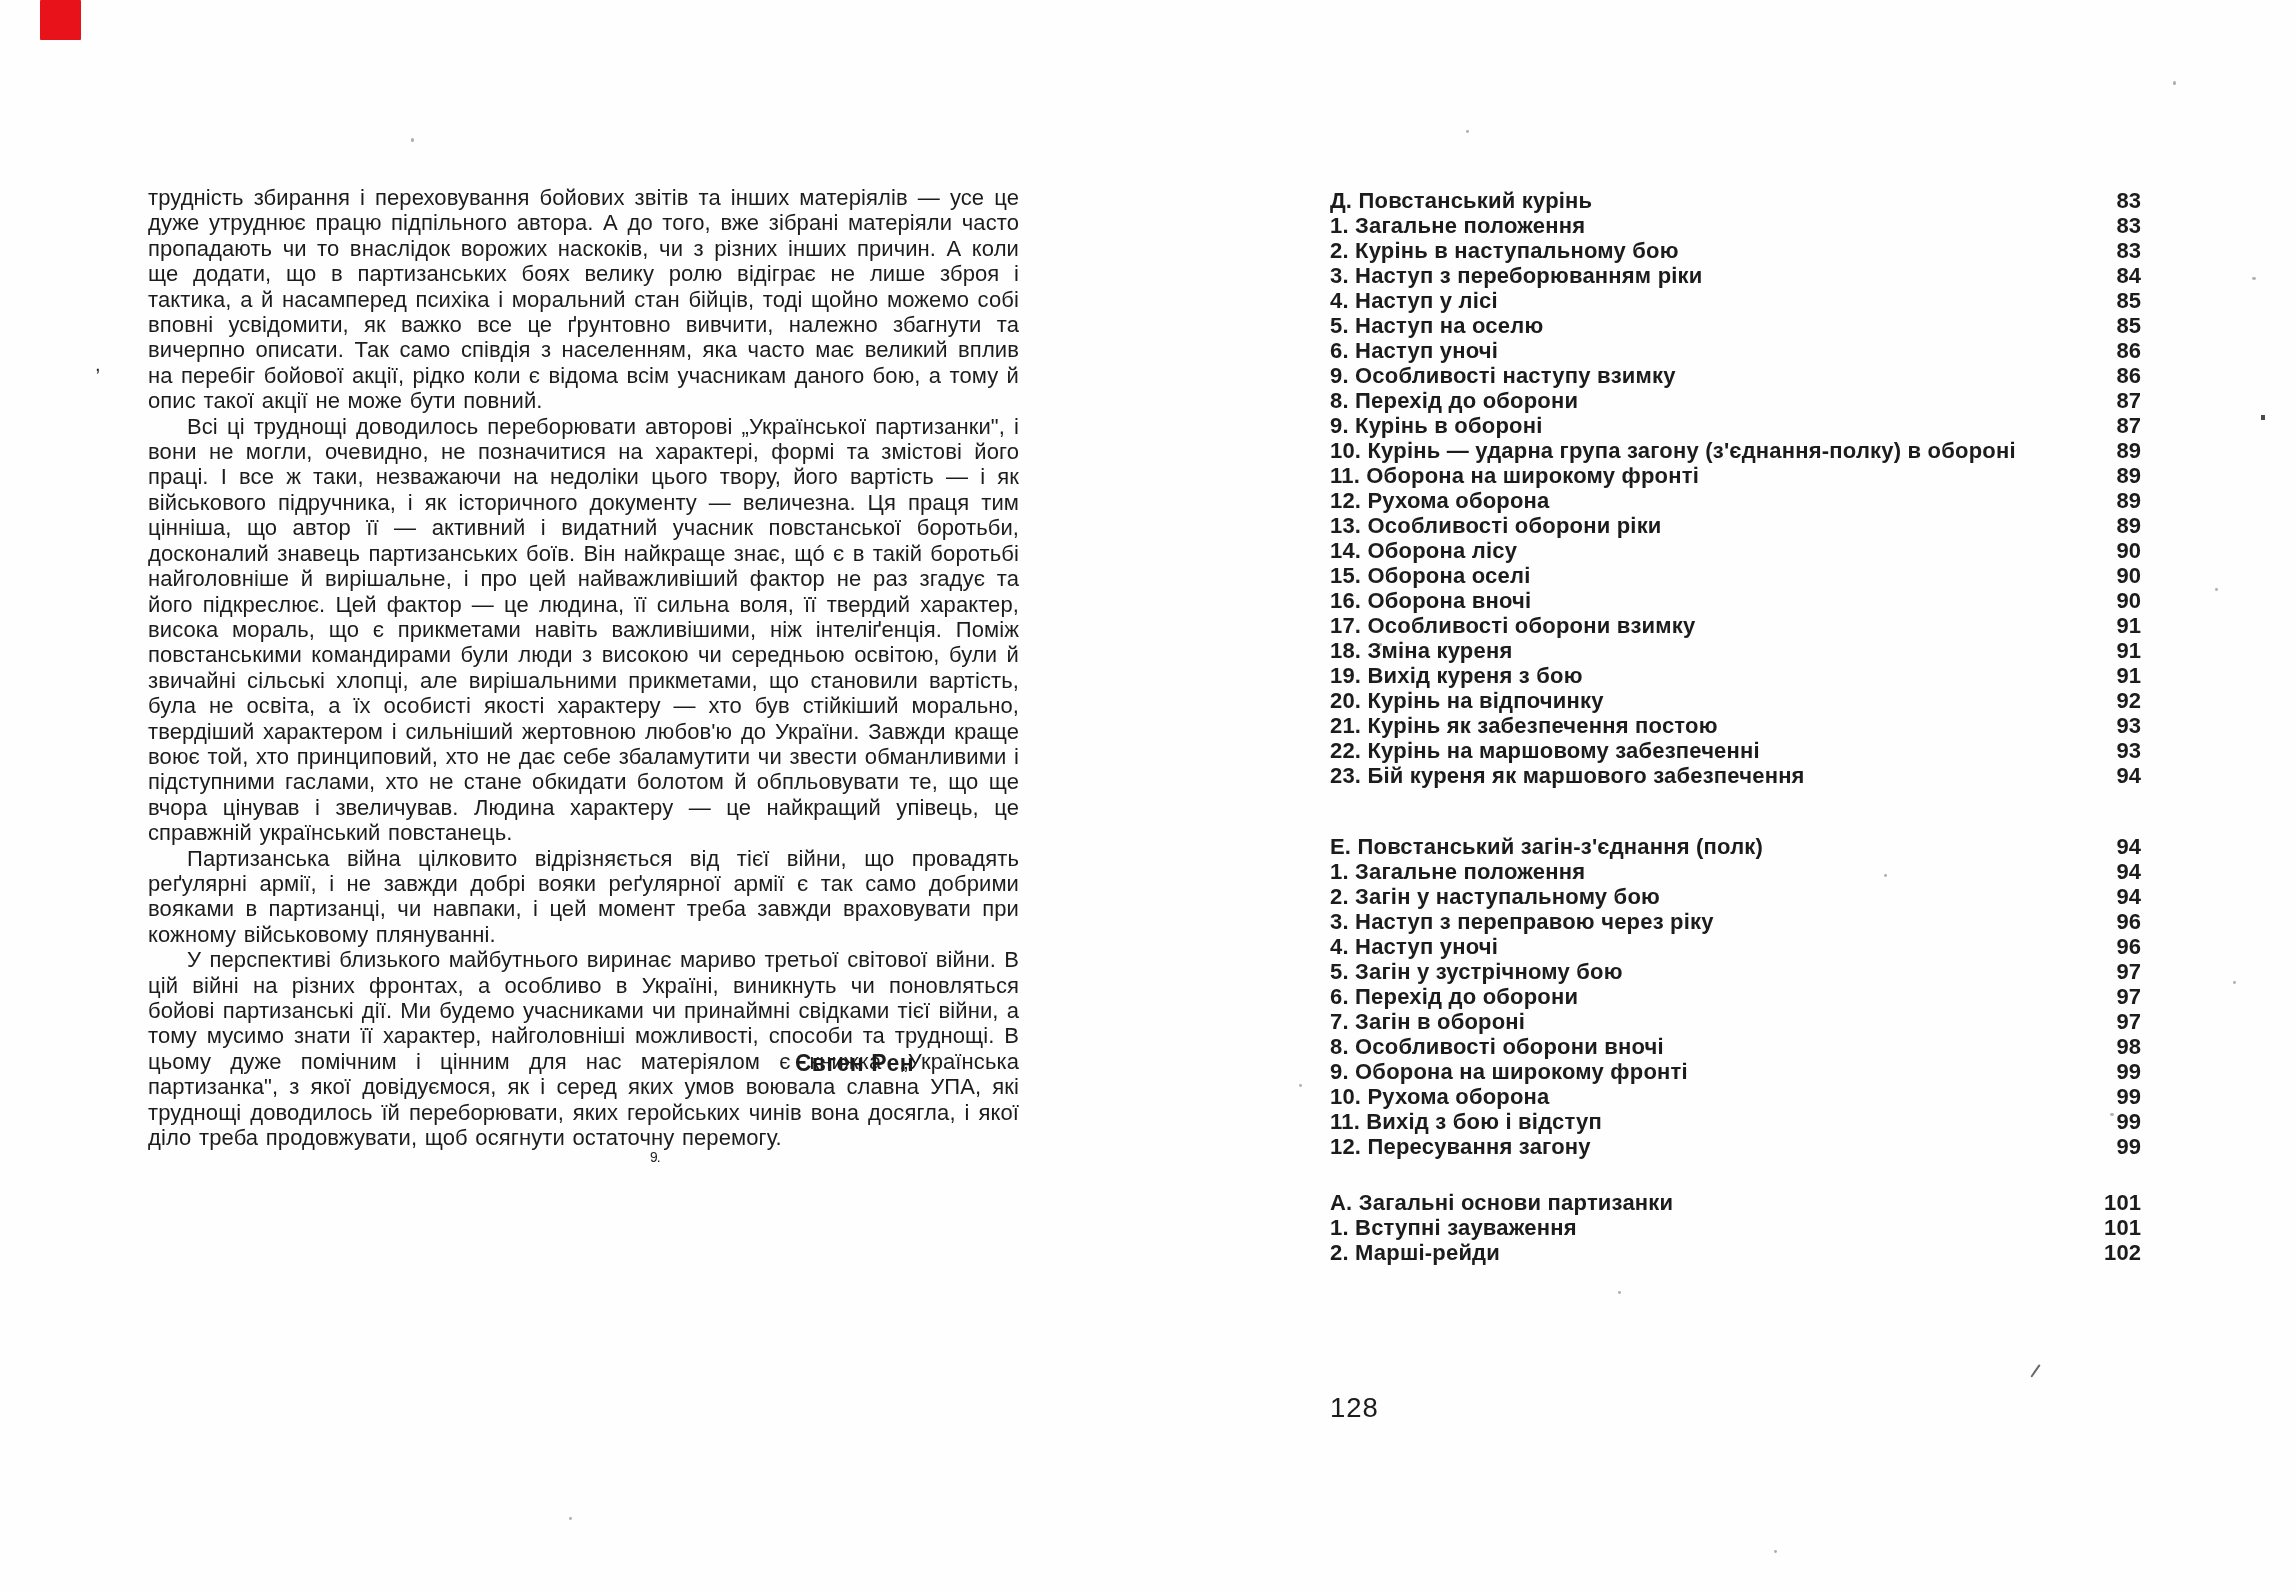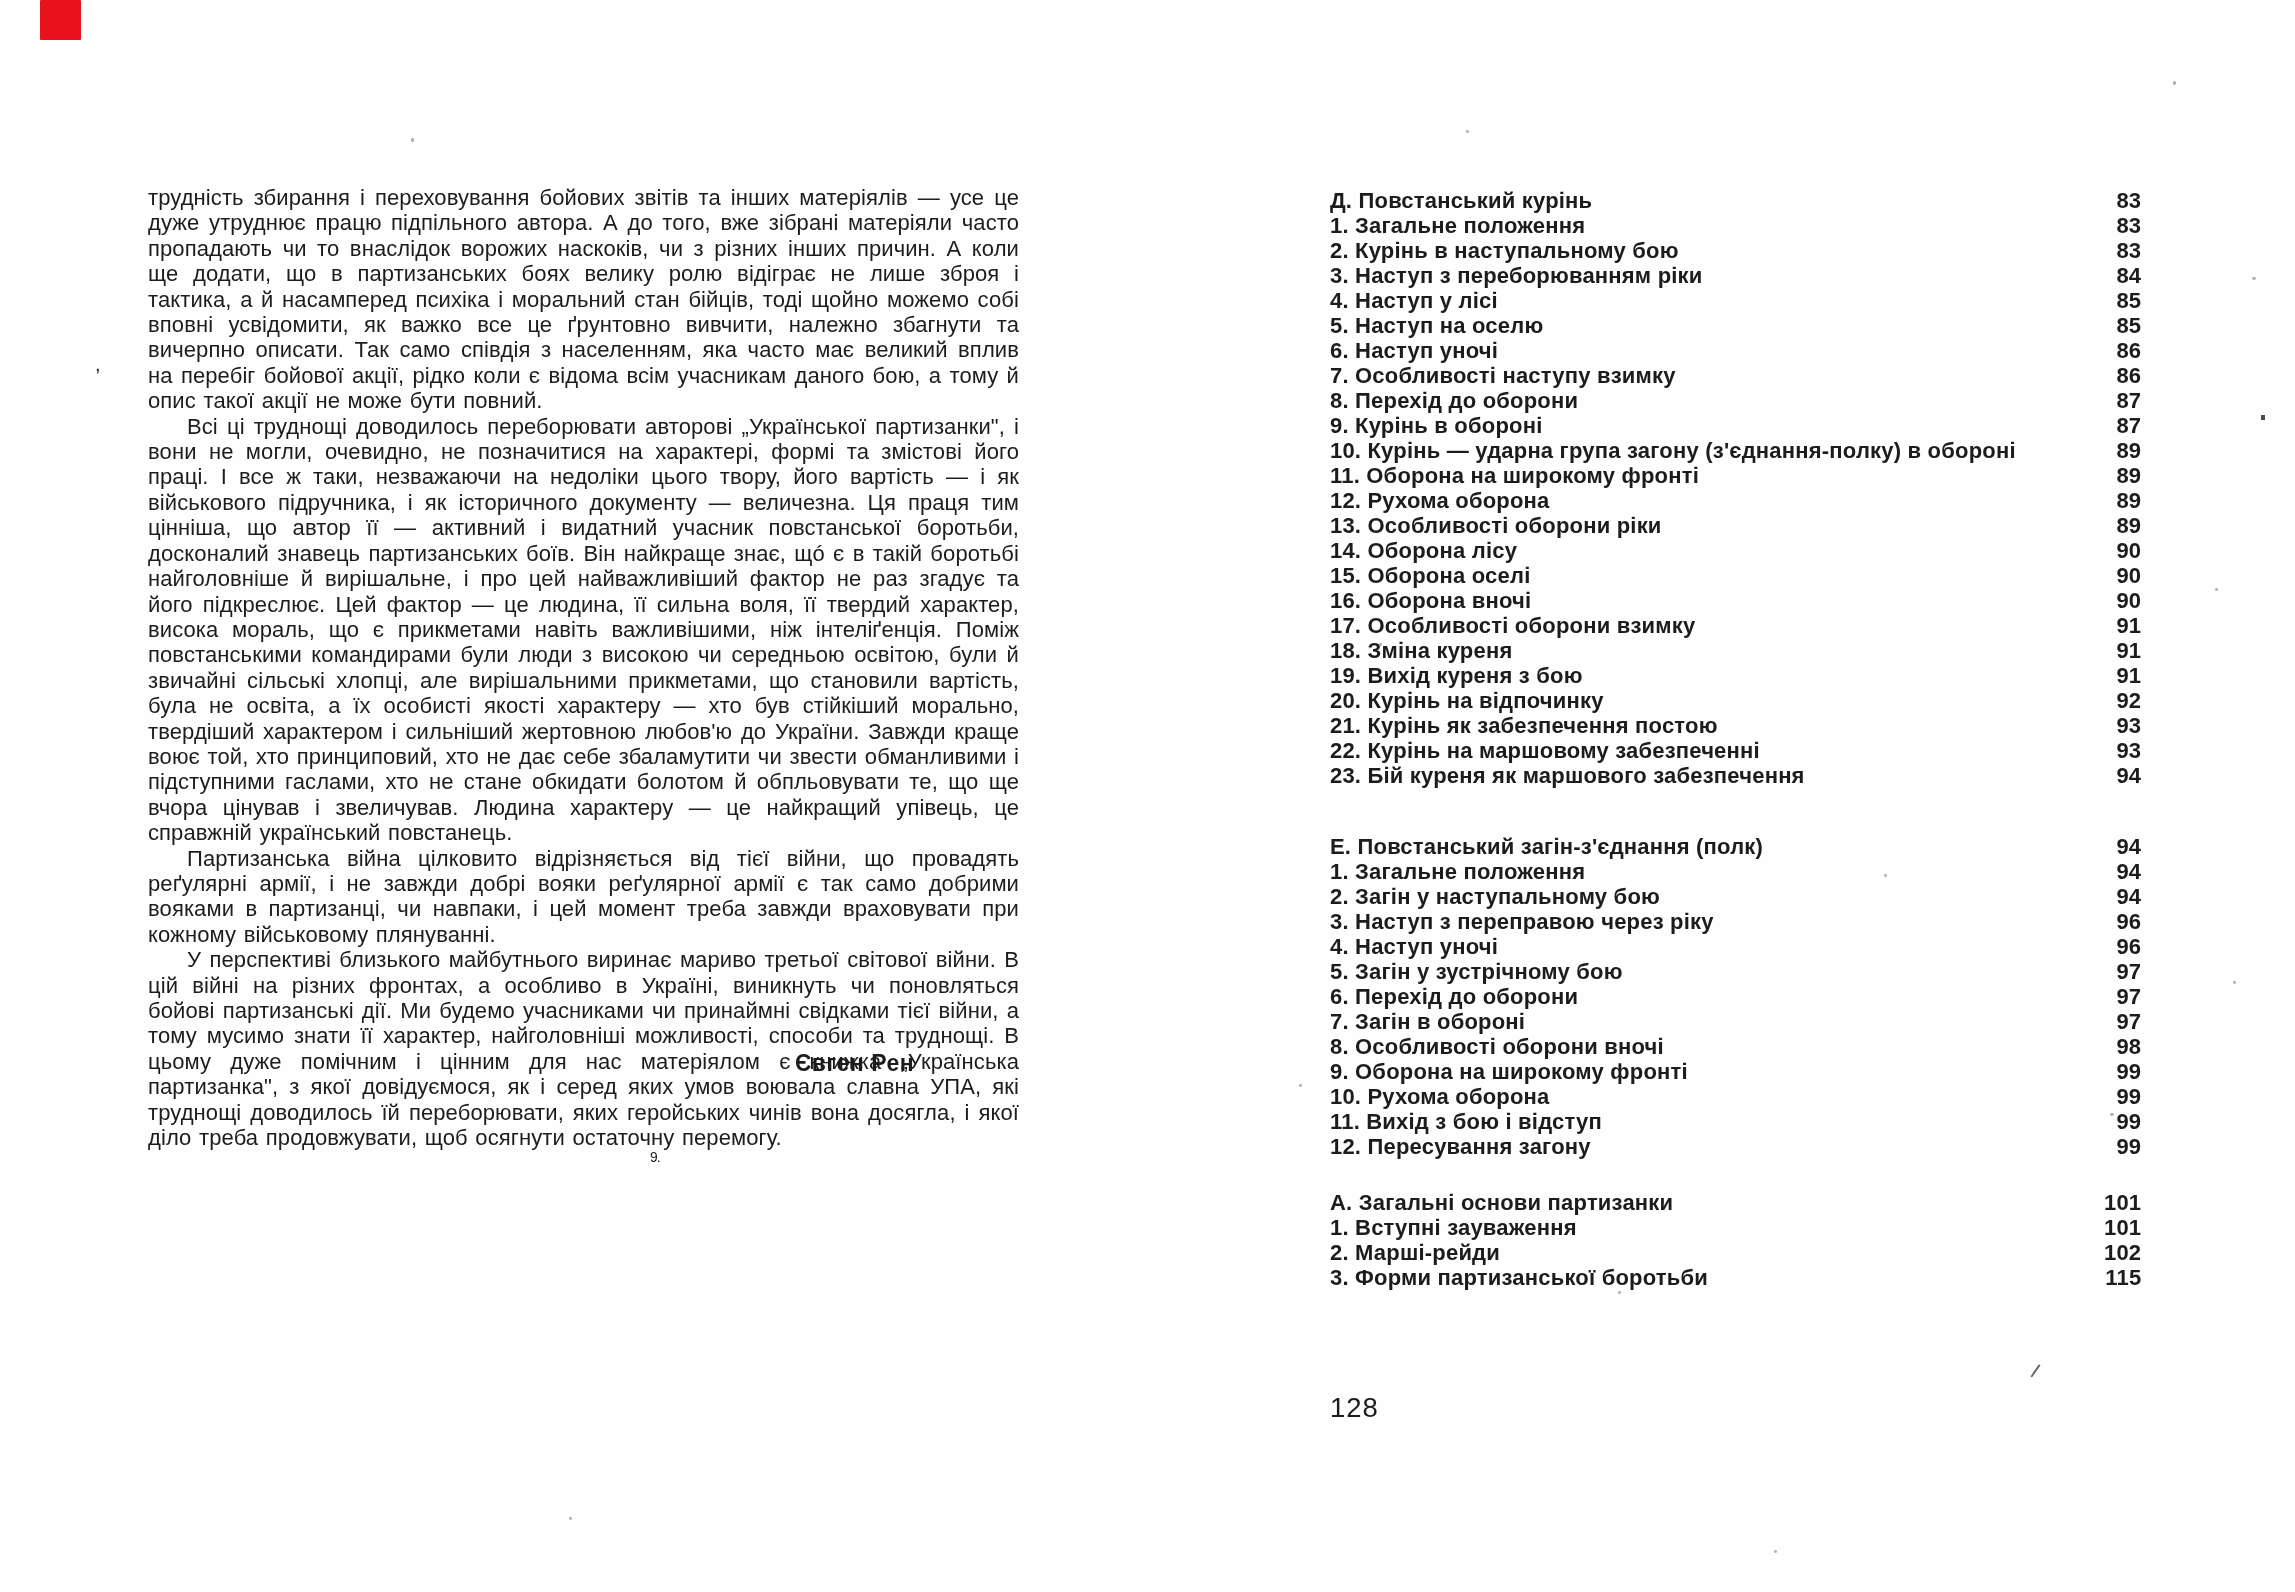--- a/index.html
+++ b/index.html
@@ -108,21 +108,21 @@
         </div>
         <div class="toc-row">
           <span class="toc-label">5. Наступ на оселю</span>
           <span class="toc-page">85</span>
         </div>
         <div class="toc-row">
           <span class="toc-label">6. Наступ уночі</span>
           <span class="toc-page">86</span>
         </div>
         <div class="toc-row">
-          <span class="toc-label">7. Особливості наступу взимку</span>
+          <span class="toc-label">9. Особливості наступу взимку</span>
           <span class="toc-page">86</span>
         </div>
         <div class="toc-row">
           <span class="toc-label">8. Перехід до оборони</span>
           <span class="toc-page">87</span>
         </div>
         <div class="toc-row">
           <span class="toc-label">9. Курінь в обороні</span>
           <span class="toc-page">87</span>
         </div>
@@ -244,24 +244,20 @@
           <span class="toc-label">А. Загальні основи партизанки</span>
           <span class="toc-page">101</span>
         </div>
         <div class="toc-row">
           <span class="toc-label">1. Вступні зауваження</span>
           <span class="toc-page">101</span>
         </div>
         <div class="toc-row">
           <span class="toc-label">2. Марші-рейди</span>
           <span class="toc-page">102</span>
-        </div>
-        <div class="toc-row">
-          <span class="toc-label">3. Форми партизанської боротьби</span>
-          <span class="toc-page">115</span>
         </div>
       </div>
   </div>
 
   <div class="page-number">128</div>
 
   <div class="speck" style="left:1466px;top:130px;width:2.8px;height:2.8px;"></div>
   <div class="speck" style="left:2173px;top:81px;width:2.8px;height:3.7px;"></div>
   <div class="speck" style="left:2252px;top:277px;width:3.7px;height:2.8px;"></div>
   <div class="speck" style="left:2215px;top:588px;width:2.8px;height:2.8px;"></div>

